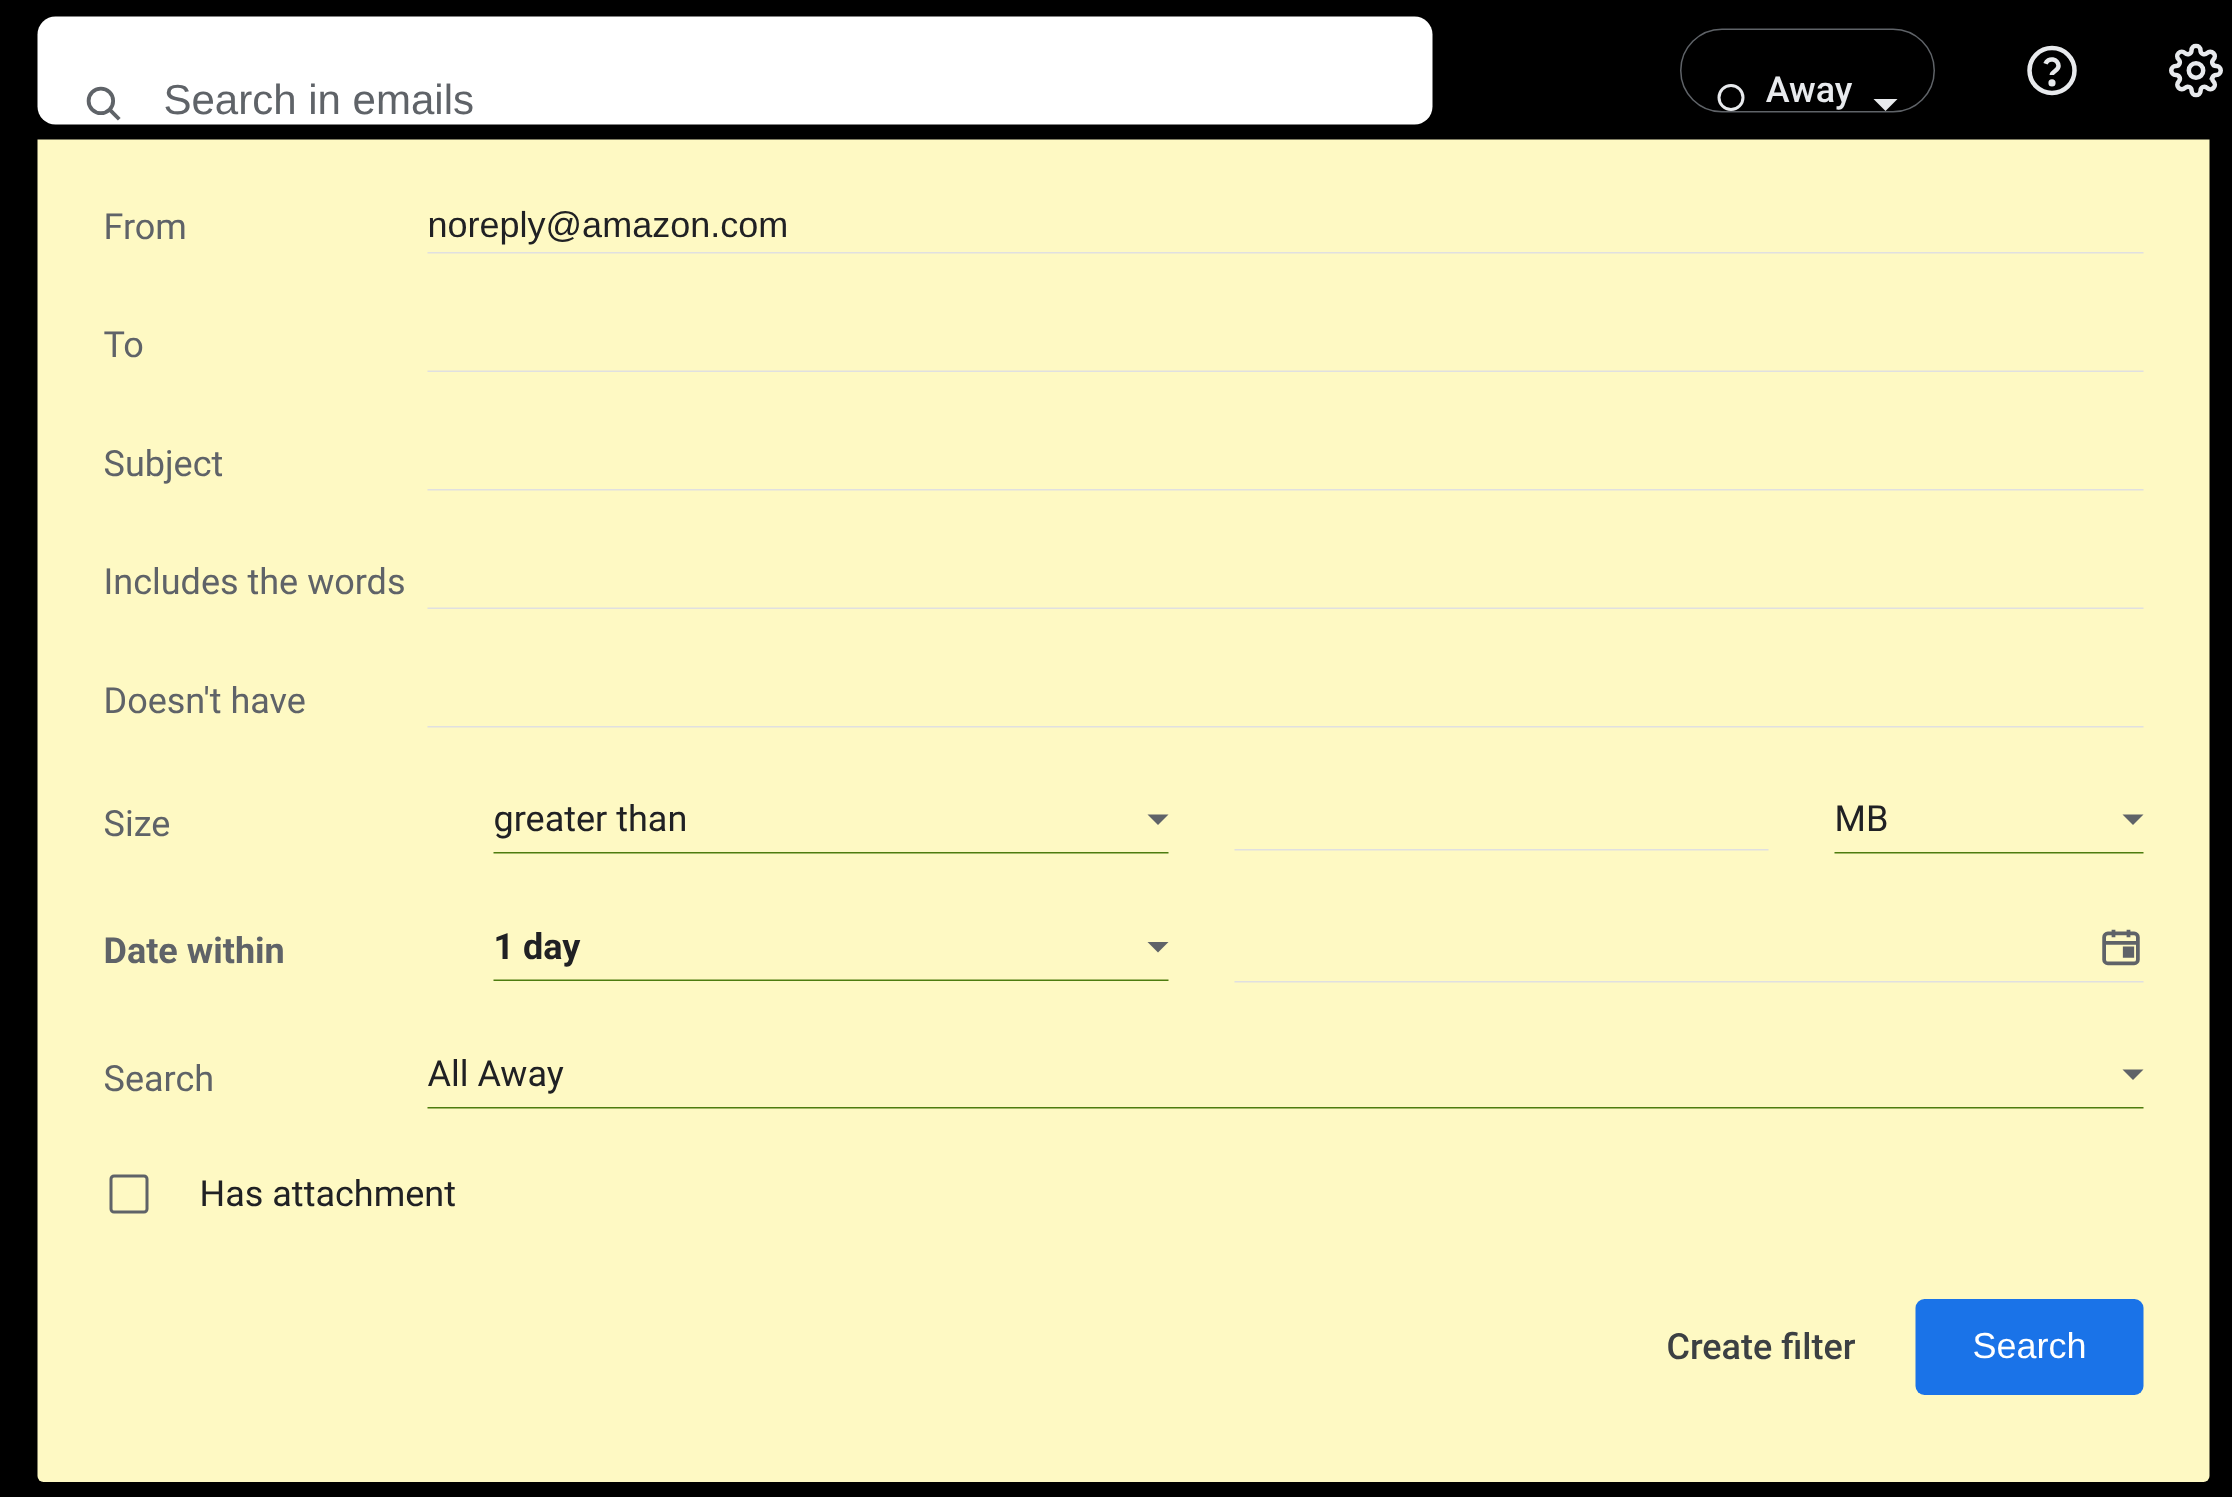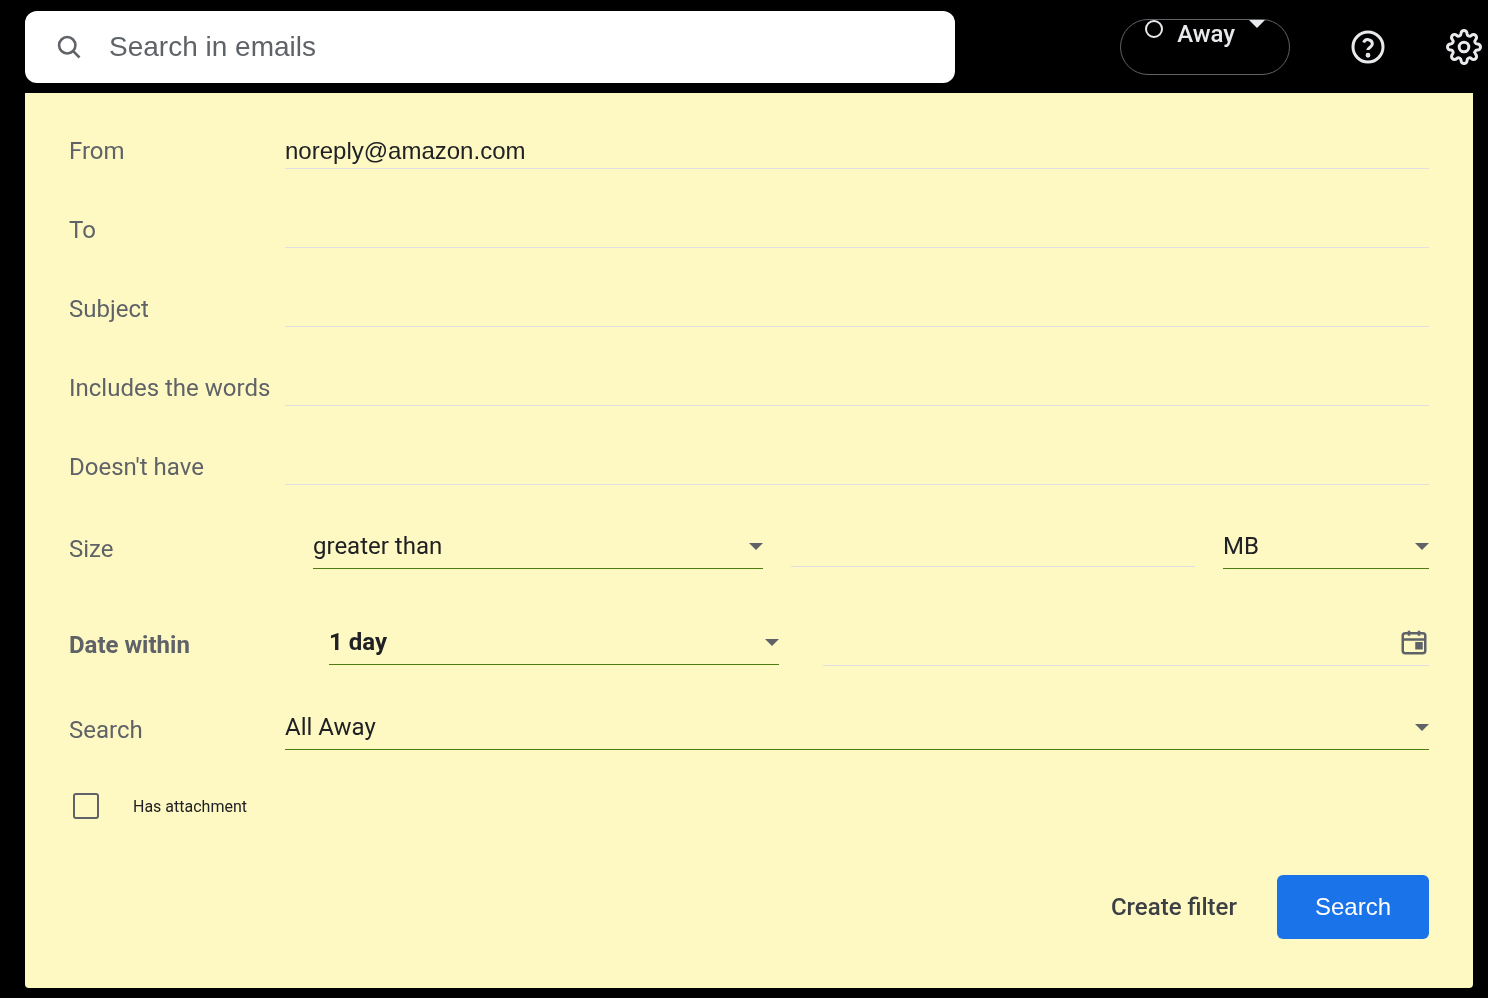--- a/index.html
+++ b/index.html
@@ -21,21 +21,21 @@
       height: 93px;
       padding: 0 20px 0 25px;
       gap: 60px;
     }
     .search-box {
       background: #fff;
       border-radius: 12px;
       height: 72px;
       flex: 0 0 930px;
       display: flex;
-      align-items: center;
+      align-items: flex-end;
       padding: 0 30px;
       gap: 26px;
     }
     .search-icon {
       width: 28px;
       height: 28px;
       color: #5f6368;
     }
     .search-input {
       border: none;
@@ -48,21 +48,21 @@
     .search-input::placeholder {
       color: #5f6368;
     }
     .away-pill {
       margin-left: auto;
       border: 1px solid #5f6368;
       border-radius: 30px;
       height: 56px;
       padding: 0 24px;
       display: flex;
-      align-items: flex-start;
+      align-items: flex-end;
       gap: 14px;
       color: #e8eaed;
     }
     .away-pill .status-circle {
       width: 18px;
       height: 18px;
       border: 2.5px solid #e8eaed;
       border-radius: 50%;
     }
     .away-pill .label {
@@ -114,22 +114,22 @@
       border-bottom: 1px solid #e0e0e0;
       font-size: 24px;
       color: #202124;
       padding: 4px 0 3px 0;
       outline: none;
       background: transparent;
     }
     .size-row {
       display: flex;
       align-items: center;
-      margin-bottom: 54px;
-      gap: 28px;
+      margin-bottom: 43px;
+      gap: 44px;
     }
     .select-field {
       border: none;
       border-bottom: 1px solid #4d7c0f;
       font-size: 24px;
       color: #202124;
       padding: 4px 0 8px 0;
       display: flex;
       align-items: center;
       justify-content: space-between;
@@ -182,21 +182,21 @@
       margin-top: 12px;
     }
     .checkbox {
       width: 26px;
       height: 26px;
       border: 2.5px solid #5f6368;
       border-radius: 3px;
       margin-left: 4px;
     }
     .checkbox-label {
-      font-size: 16px;
+      font-size: 24px;
       color: #202124;
     }
     .button-row {
       display: flex;
       justify-content: flex-end;
       align-items: center;
       gap: 40px;
       margin-top: 56px;
     }
     .btn-link {

